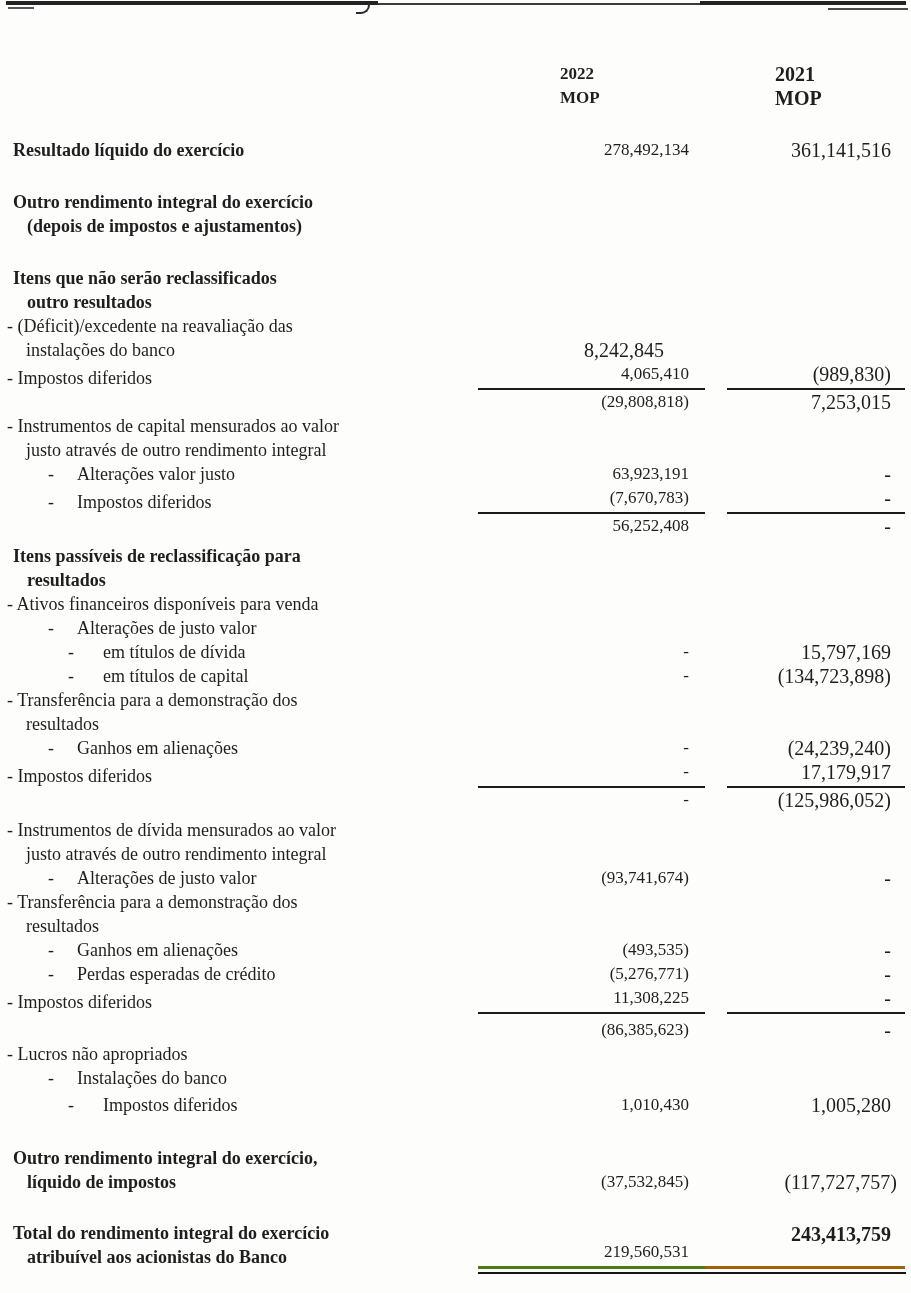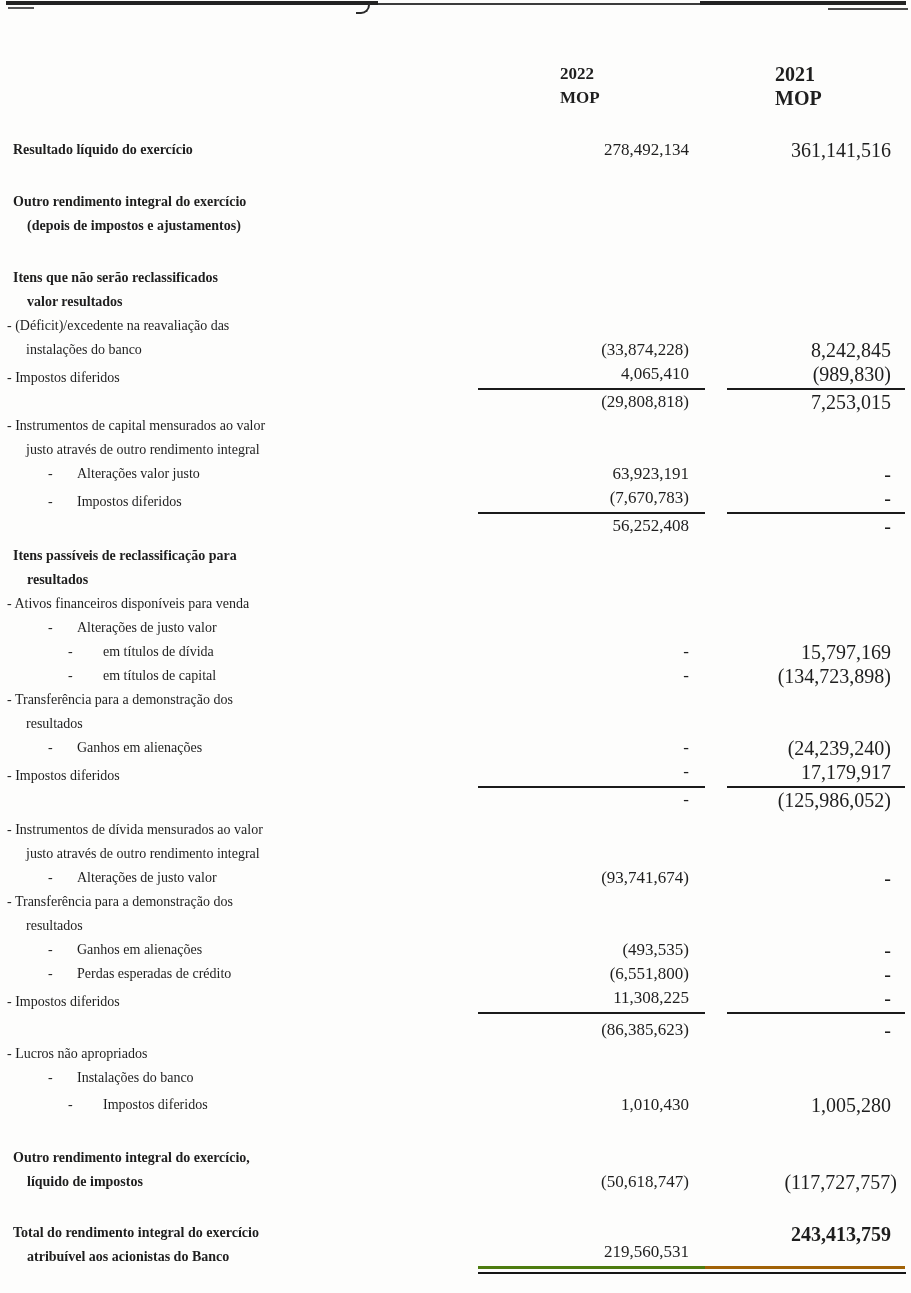--- a/index.html
+++ b/index.html
@@ -16,21 +16,21 @@
   .toprule i{position:absolute;display:block;}
   .s1{top:1px;left:6px;width:372px;height:4px;background:#232323;}
   .s2{top:3px;left:378px;width:328px;height:2px;background:#3c3c3c;}
   .s3{top:1px;left:700px;width:206px;height:4px;background:#232323;}
   .s4{top:3px;left:356px;width:12px;height:9px;border:2px solid #2a2a2a;border-top:none;border-left:none;border-radius:0 0 9px 0;}
   .s5{top:8px;left:828px;width:80px;height:2px;background:#4a4a4a;}
   .s6{top:7px;left:8px;width:26px;height:2px;background:#555;}
   
   .content{position:absolute;top:0;left:0;width:911px;}
   .row{display:flex;align-items:flex-end;}
-  .lbl{width:478px;font-size:14px;line-height:24px;}
+  .lbl{width:478px;font-size:18px;line-height:24px;}
   .v1{width:227px;text-align:right;padding-right:16px;font-size:17px;line-height:24px;box-sizing:border-box;}
   .v2{width:178px;margin-left:22px;text-align:right;padding-right:14px;font-size:20px;line-height:24px;box-sizing:border-box;}
   .ln{position:relative;}
   .lv-h  .txt{display:block;font-weight:bold;padding-left:13px;}
   .lv-hw .txt{display:block;font-weight:bold;padding-left:27px;}
   .lv-i  .txt{display:block;padding-left:7px;}
   .lv-iw .txt{display:block;padding-left:26px;}
   .lv-d2 .dash{position:absolute;left:48px;top:0;}
   .lv-d2 .txt{display:block;padding-left:77px;}
   .lv-d3 .dash{position:absolute;left:68px;top:0;}
@@ -91,36 +91,35 @@
         </div>
         <div class="v1"></div>
         <div class="v2"></div>
       </div>
       <div class="row" style="margin-top: 28px;">
         <div class="lbl">
           <div class="ln lv-h">
             <span class="txt">Itens que não serão reclassificados</span>
           </div>
           <div class="ln lv-hw">
-            <span class="txt">valor resultados</span>
+            <span class="txt">outro resultados</span>
           </div>
         </div>
         <div class="v1"></div>
         <div class="v2"></div>
       </div>
       <div class="row">
         <div class="lbl">
           <div class="ln lv-i">
             <span class="txt">- (Déficit)/excedente na reavaliação das</span>
           </div>
           <div class="ln lv-iw">
             <span class="txt">instalações do banco</span>
           </div>
         </div>
-        <div class="v1">(33,874,228)</div>
         <div class="v2">8,242,845</div>
       </div>
       <div class="row ul1">
         <div class="lbl">
           <div class="ln lv-i">
             <span class="txt">- Impostos diferidos</span>
           </div>
         </div>
         <div class="v1">4,065,410</div>
         <div class="v2">(989,830)</div>
@@ -298,21 +297,21 @@
         <div class="v1">(493,535)</div>
         <div class="v2">-</div>
       </div>
       <div class="row">
         <div class="lbl">
           <div class="ln lv-d2">
             <span class="dash">-</span>
             <span class="txt">Perdas esperadas de crédito</span>
           </div>
         </div>
-        <div class="v1">(6,551,800)</div>
+        <div class="v1">(5,276,771)</div>
         <div class="v2">-</div>
       </div>
       <div class="row ul1">
         <div class="lbl">
           <div class="ln lv-i">
             <span class="txt">- Impostos diferidos</span>
           </div>
         </div>
         <div class="v1">11,308,225</div>
         <div class="v2">-</div>
@@ -353,21 +352,21 @@
       </div>
       <div class="row" style="margin-top: 29px; gap: 8px;">
         <div class="lbl">
           <div class="ln lv-h">
             <span class="txt">Outro rendimento integral do exercício,</span>
           </div>
           <div class="ln lv-hw">
             <span class="txt">líquido de impostos</span>
           </div>
         </div>
-        <div class="v1">(50,618,747)</div>
+        <div class="v1">(37,532,845)</div>
         <div class="v2">(117,727,757)</div>
       </div>
       <div class="row ul2" style="margin-top: 27px;">
         <div class="lbl">
           <div class="ln lv-h">
             <span class="txt">Total do rendimento integral do exercício</span>
           </div>
           <div class="ln lv-hw">
             <span class="txt">atribuível aos acionistas do Banco</span>
           </div>

